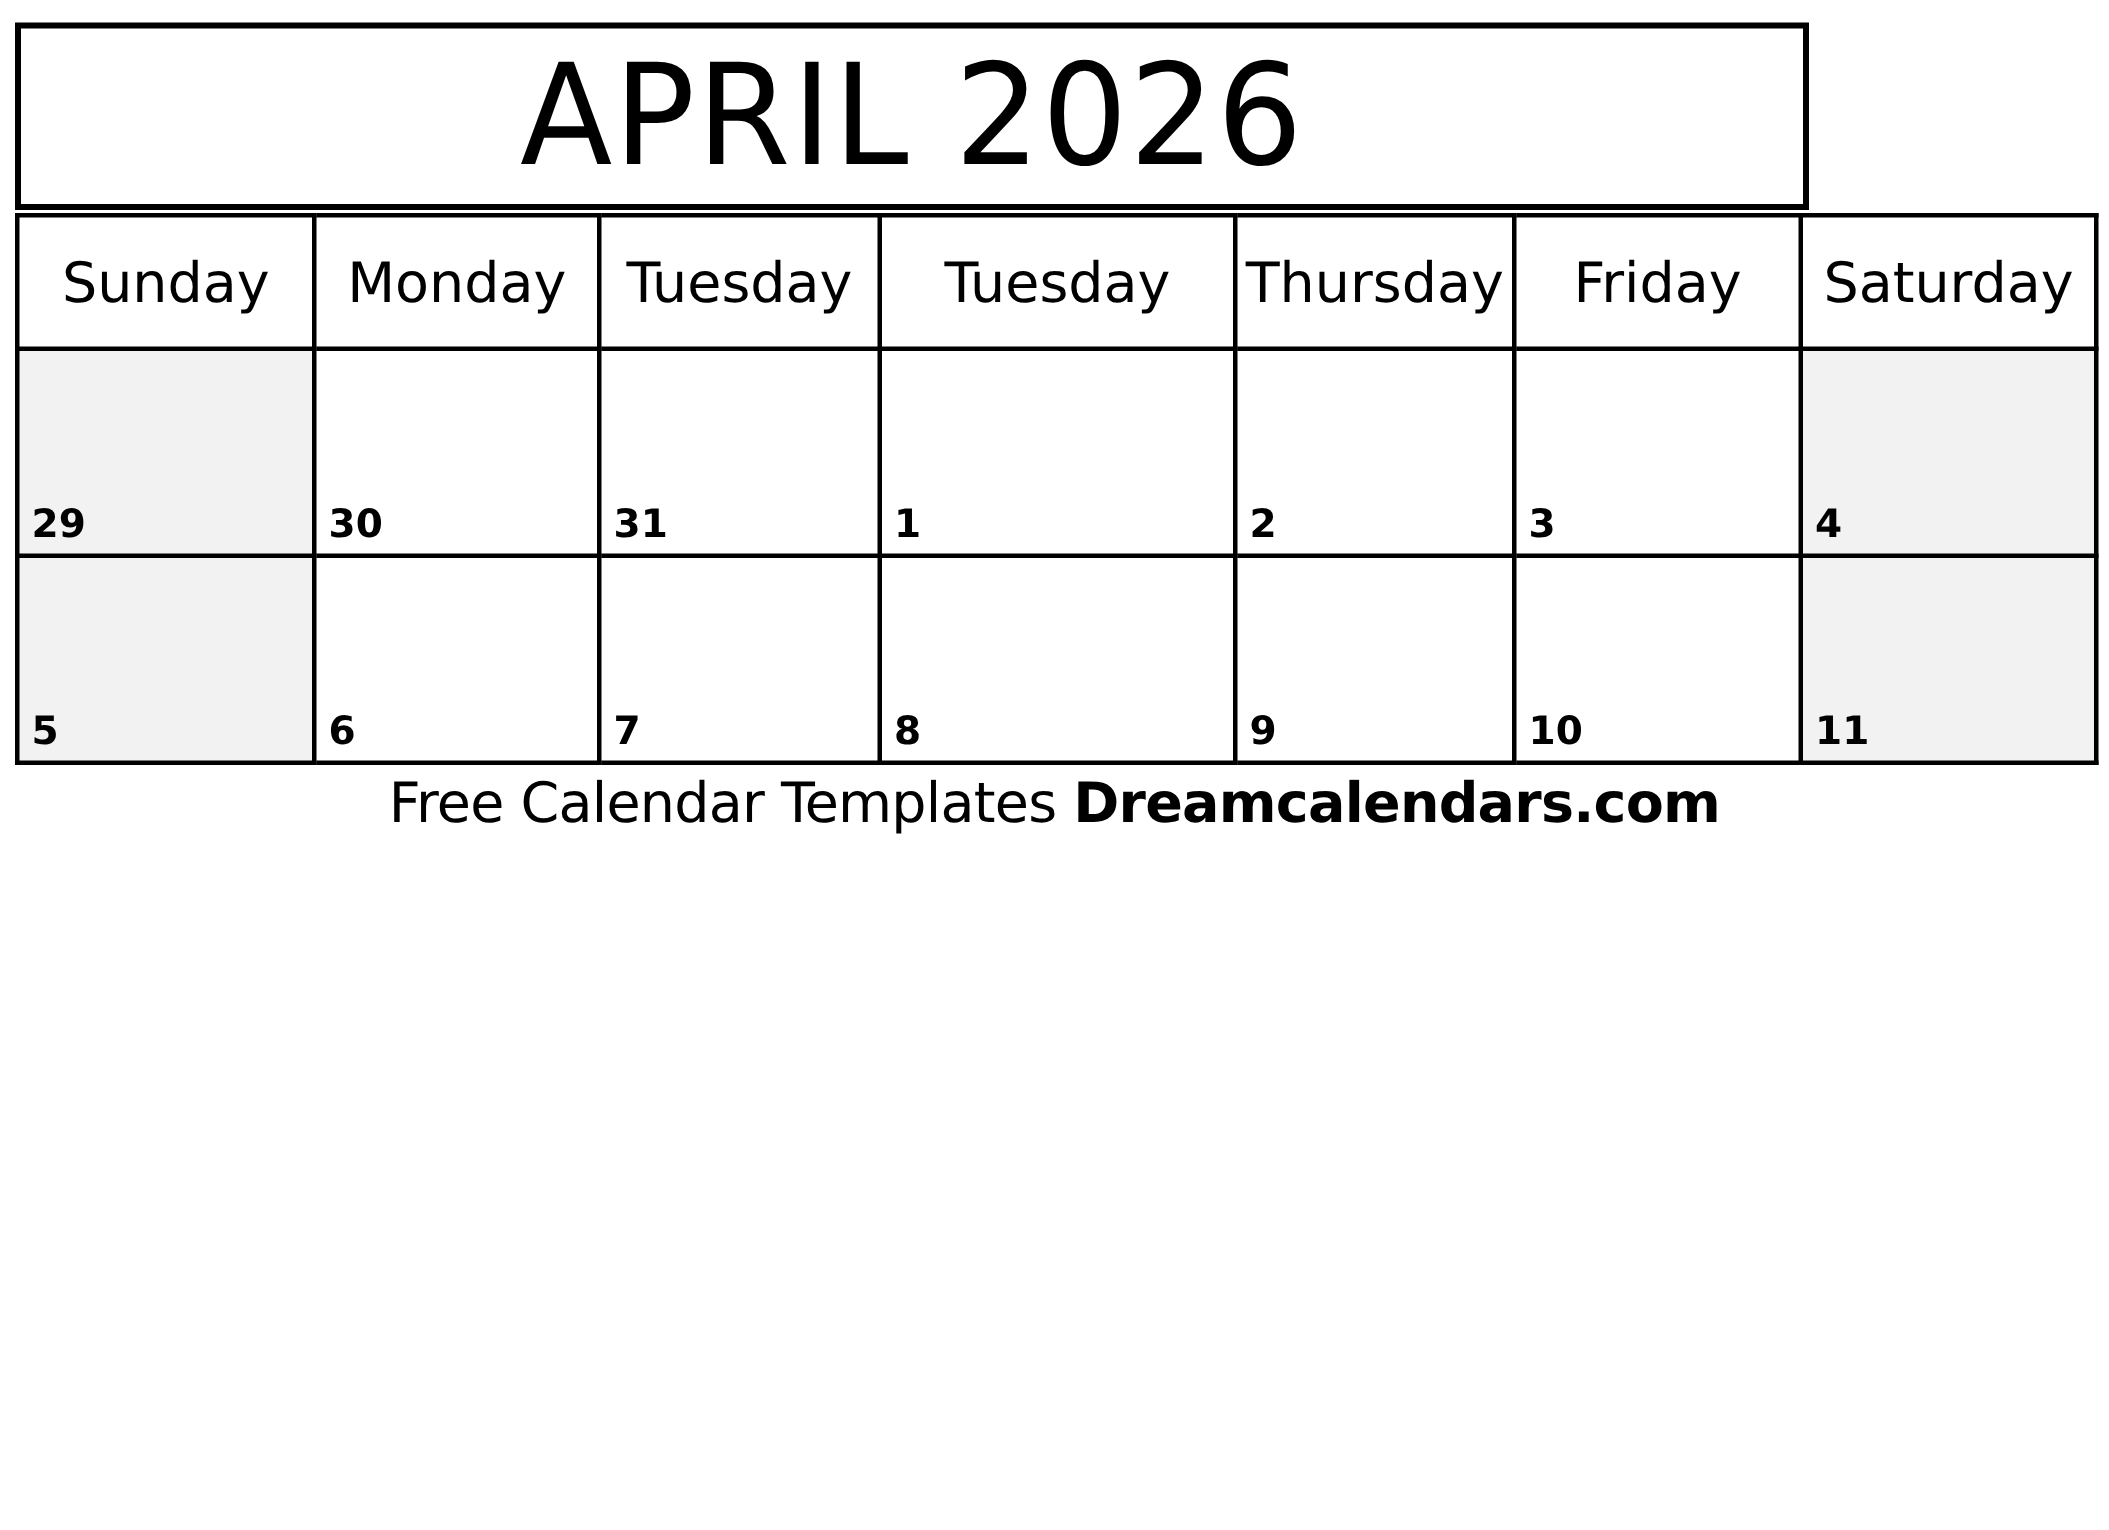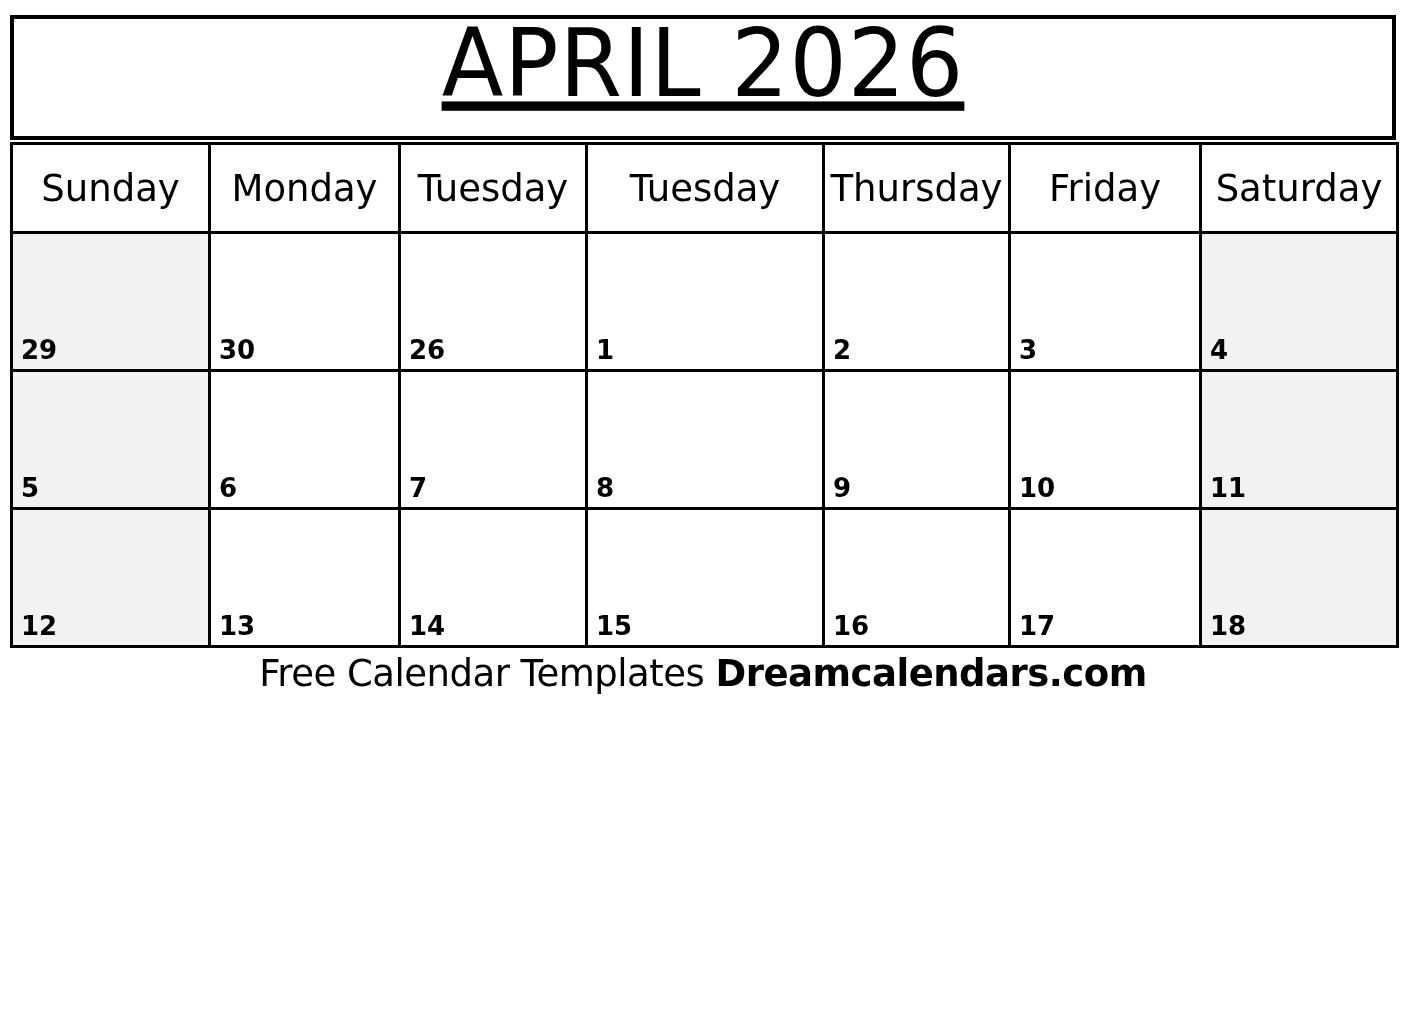--- a/index.html
+++ b/index.html
@@ -17,27 +17,26 @@
     color: var(--text-color);
   }
   .page {
     width: 1406px;
     height: 1020px;
     padding: 15px 10px 0 10px;
     overflow: hidden;
     background: var(--bg-color);
   }
   .title-box {
-    width: 1386px;
+    width: 1196px;
     height: 125px;
     border: 4px solid var(--border-color);
     display: flex;
-    align-items: flex-start;
+    align-items: center;
     justify-content: center;
-    text-decoration: underline;
   }
   .title-box span {
     font-size: 90px;
     line-height: 1;
     letter-spacing: 1px;
     white-space: nowrap;
     transform: scaleY(1.04);
   }
   table.calendar {
     width: 1386px;
@@ -116,21 +115,21 @@
     </thead>
     <tbody>
       <tr>
         <td class="weekend">
             <span class="num">29</span>
           </td>
         <td>
             <span class="num">30</span>
           </td>
         <td>
-            <span class="num">26</span>
+            <span class="num">31</span>
           </td>
         <td>
             <span class="num">1</span>
           </td>
         <td>
             <span class="num">2</span>
           </td>
         <td>
             <span class="num">3</span>
           </td>
@@ -154,43 +153,20 @@
         <td>
             <span class="num">9</span>
           </td>
         <td>
             <span class="num">10</span>
           </td>
         <td class="weekend">
             <span class="num">11</span>
           </td>
       </tr>
-      <tr>
-        <td class="weekend">
-            <span class="num">12</span>
-          </td>
-        <td>
-            <span class="num">13</span>
-          </td>
-        <td>
-            <span class="num">14</span>
-          </td>
-        <td>
-            <span class="num">15</span>
-          </td>
-        <td>
-            <span class="num">16</span>
-          </td>
-        <td>
-            <span class="num">17</span>
-          </td>
-        <td class="weekend">
-            <span class="num">18</span>
-          </td>
-      </tr>
     </tbody>
   </table>
 
   <div class="footer">
     <span>Free Calendar Templates</span>
     <span class="brand">Dreamcalendars.com</span>
   </div>
 
 </div>
 

